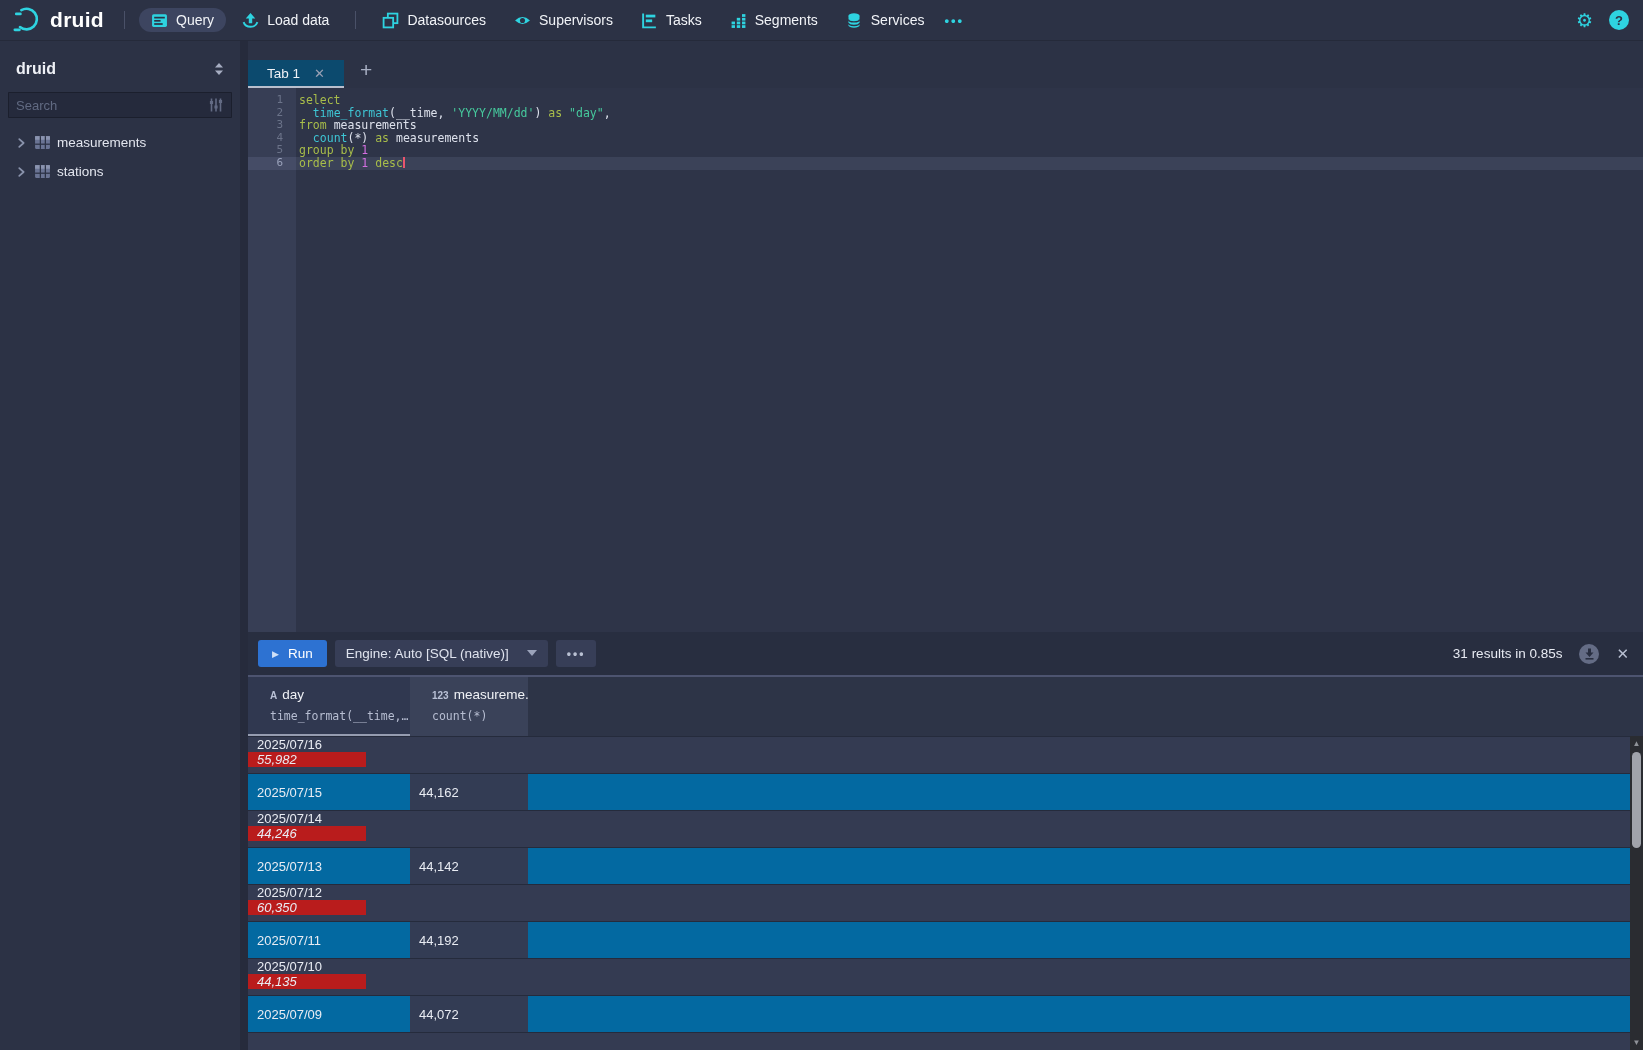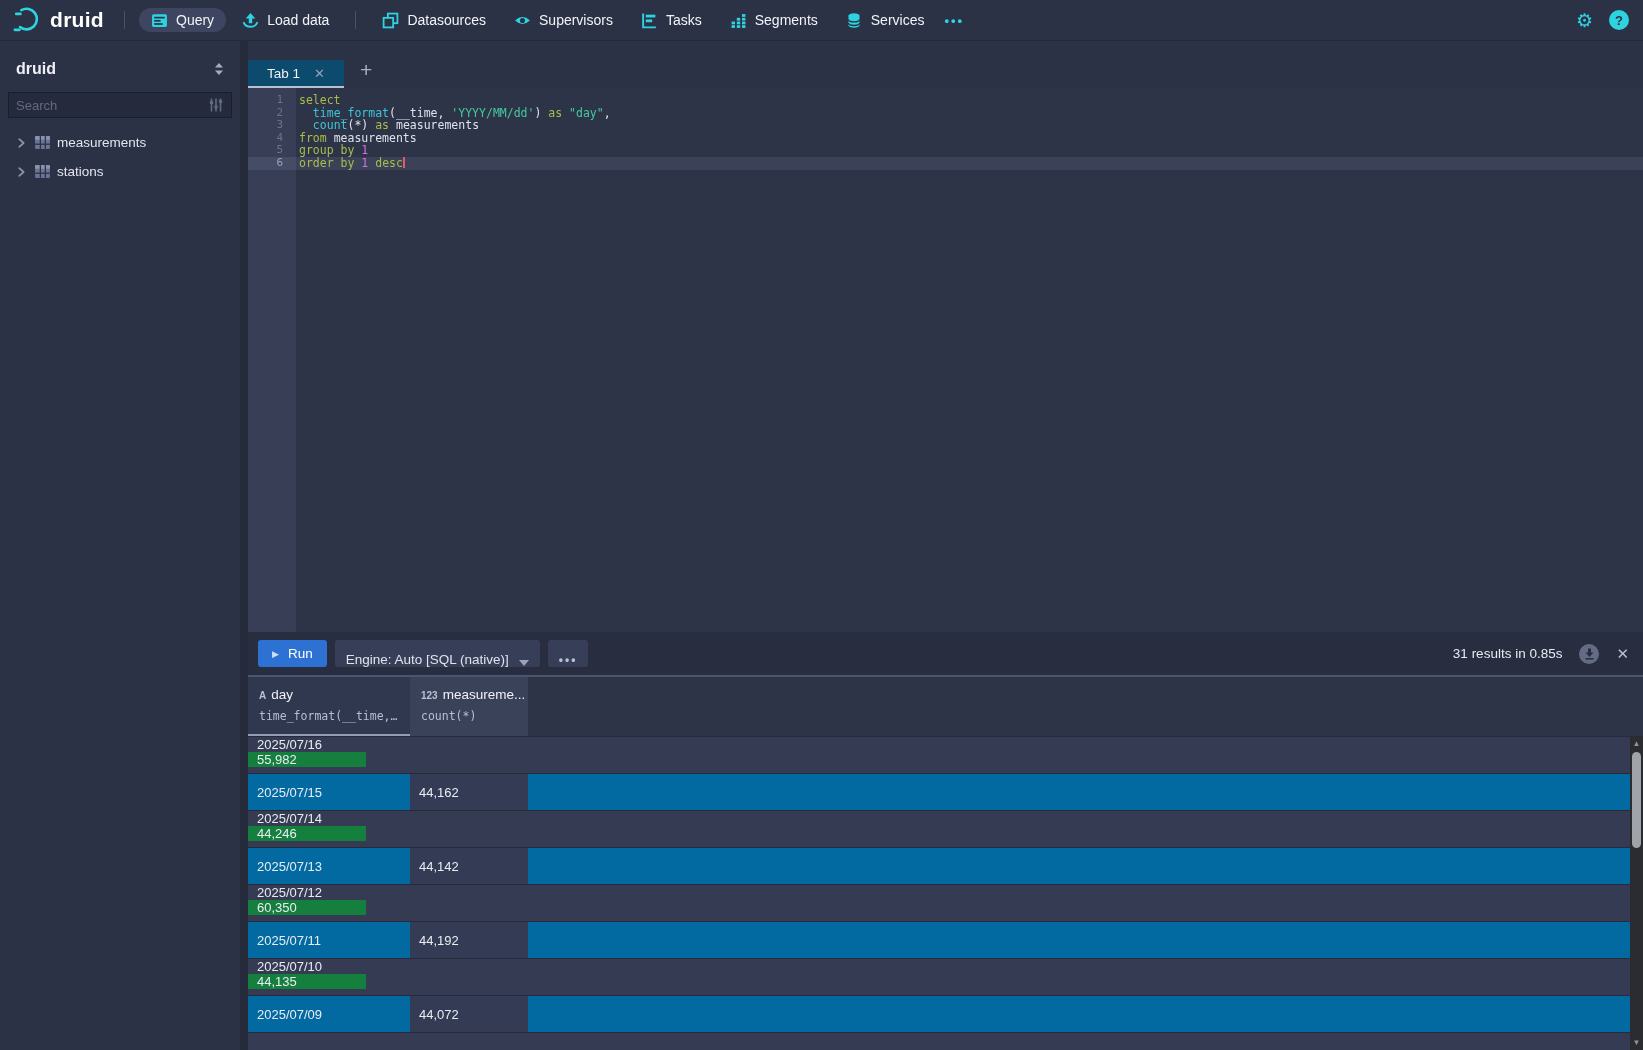--- a/index.html
+++ b/index.html
@@ -88,48 +88,48 @@
   #runbar {
     position:absolute; left:248px; top:632px; right:0; height:43px;
     background:#282e40; display:flex; align-items:center; padding:0 14px 0 10px; gap:8px;
   }
   .run-btn {
     height:27px; padding:0 14px; background:#2d72d2; border-radius:3px;
     display:flex; align-items:center; gap:9px; color:#ffffff; font-size:13.5px; cursor:pointer;
   }
   .run-btn .play { font-size:9px; color:#cfe0f7; }
   .engine-btn, .more-btn {
-    height:27px; background:#373e57; border-radius:3px; display:flex; align-items:flex-end;
-    gap:10px; padding:0 11px; font-size:13.5px; color:#dfe3ee; cursor:pointer;
+    height:27px; background:#373e57; border-radius:3px; display:flex; align-items:center;
+    gap:18px; padding:0 11px; font-size:13.5px; color:#dfe3ee; cursor:pointer;
   }
   .more-btn { color:#b9c0d2; letter-spacing:2px; font-weight:bold; font-size:12px; }
   #run-right { margin-left:auto; display:flex; align-items:center; gap:17px; }
   .status-text { font-size:13.5px; color:#e7eaf2; }
   .dl-circle { width:20px; height:20px; border-radius:50%; background:#646c85; display:flex; align-items:center; justify-content:center; cursor:pointer; }
   .run-close { color:#b9c0d2; font-size:15px; cursor:pointer; }
 
   
   #results-border { position:absolute; left:248px; top:675px; right:0; height:2px; background:#4d5470; }
   #results { position:absolute; left:248px; top:677px; right:0; bottom:0; overflow:hidden; background:#2c3347; }
   #res-header { display:flex; height:59px; }
-  .hcol { padding:10px 0 0 11px; position:relative; cursor:pointer; }
+  .hcol { padding:10px 0 0 22px; position:relative; cursor:pointer; }
   .hcol .hname { font-size:13.5px; color:#f0f2f6; white-space:nowrap; overflow:hidden; }
   .hcol .htype { font-size:10px; font-weight:bold; color:#b9c1d6; margin-right:5px; }
   .hcol .hexpr { font-size:11.5px; color:#b7bed2; margin-top:7px; white-space:nowrap; overflow:hidden; }
   .hcol.c0 { width:162px; background:#303850; }
   .hcol.c1 { width:118px; background:#3a4259; }
   .hfill { flex:1; background:#2d3447; }
   .sortline { position:absolute; left:0; right:0; bottom:0; height:2px; background:#959cb0; }
   .trow { display:flex; height:37px; border-top:1px solid #252b3c; font-size:13px; color:#e9ecf3; }
   .trow .c0 { width:162px; padding-left:9px; display:flex; align-items:center; }
   .trow .c1 { width:118px; padding-left:9px; display:flex; align-items:center; }
   .trow .fill { flex:1; }
   .trow.light { background:#343b52;flex-direction:column; }
   .trow.dark  { background:#0369a1; }
-  .trow.light .c1 { background:#15803d; }
+  .trow.light .c1 { background:#b91c1c;font-style:italic; }
   .trow.dark  .c1 { background:#333c54; }
 
   
   #vscroll { position:absolute; right:0; top:736px; bottom:0; width:13px; background:#2a2c31; }
   .sb-arrow { position:absolute; left:0; width:13px; height:13px; display:flex; align-items:center; justify-content:center; color:#909399; font-size:8px; cursor:pointer; }
   .sb-up { top:1px; } .sb-down { bottom:1px; }
   #sb-thumb { position:absolute; left:2px; top:16px; width:9px; height:96px; background:#a0a3aa; border-radius:5px; cursor:pointer; }
 
   svg { display:block; }
 </style>
@@ -314,22 +314,22 @@
       <div class="gut-num mono">1</div>
       <div class="gut-num mono">2</div>
       <div class="gut-num mono">3</div>
       <div class="gut-num mono">4</div>
       <div class="gut-num mono">5</div>
       <div class="gut-num mono active">6</div>
     </div>
   <div id="code">
       <div class="code-line mono"><span class="tk-kw">select</span></div>
       <div class="code-line mono"><span class="tk-pl">  </span><span class="tk-fn">time_format</span><span class="tk-pl">(__time, </span><span class="tk-str">'YYYY/MM/dd'</span><span class="tk-pl">) </span><span class="tk-kw">as</span><span class="tk-pl"> </span><span class="tk-str">"day"</span><span class="tk-pl">,</span></div>
+      <div class="code-line mono"><span class="tk-kw">from</span><span class="tk-pl"> measurements</span></div>
       <div class="code-line mono"><span class="tk-pl">  </span><span class="tk-fn">count</span><span class="tk-pl">(*) </span><span class="tk-kw">as</span><span class="tk-pl"> measurements</span></div>
-      <div class="code-line mono"><span class="tk-kw">from</span><span class="tk-pl"> measurements</span></div>
       <div class="code-line mono"><span class="tk-kw">group by</span><span class="tk-pl"> </span><span class="tk-num">1</span></div>
       <div class="code-line mono active"><span class="tk-kw">order by</span><span class="tk-pl"> </span><span class="tk-num">1</span><span class="tk-pl"> </span><span class="tk-kw">desc</span><span class="cursor"></span></div>
     </div>
 </div>
 
 <div id="runbar">
   <div class="run-btn">
     <span class="play">▶</span>
     <span>Run</span>
   </div>

